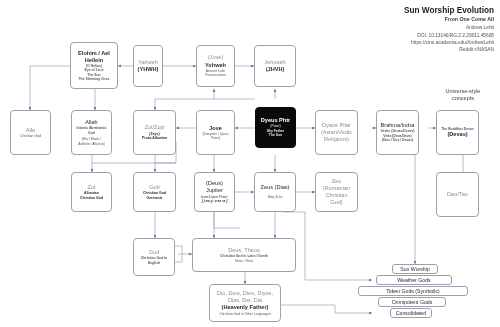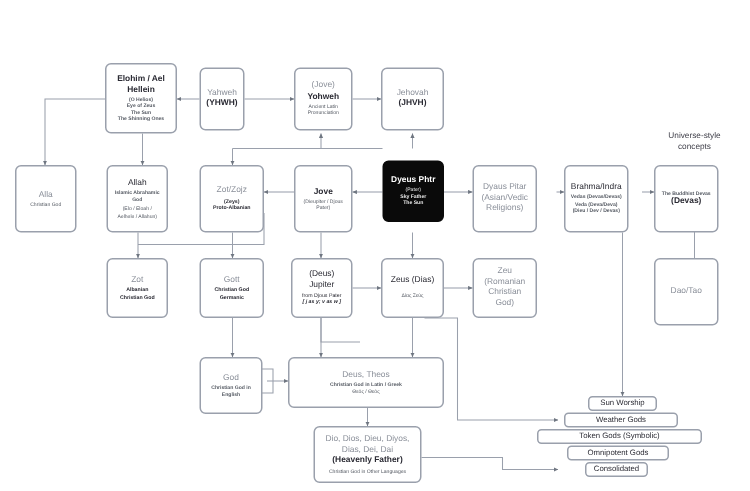--- a/index.html
+++ b/index.html
@@ -28,20 +28,28 @@
   #header .m{font-size:4.8px;color:#52525c;line-height:1.55;}
 
   .freelabel{position:absolute;text-align:center;font-size:5.5px;line-height:1.35;
              color:#3c3c46;z-index:2;}
 </style>
 </head>
 <body>
 
 <div id="canvas">
 
+  <div id="header">
+    <div class="t">Sun Worship Evolution</div>
+    <div class="s">From One Come All</div>
+    <div class="m">Andrew Lehti</div>
+    <div class="m">DOI: 10.13140/RG.2.2.29011.45608</div>
+    <div class="m">https://cmu.academia.edu/AndrewLehti</div>
+    <div class="m">Reddit r/NASAN</div>
+  </div>
 
   <svg class="wires" viewBox="0 0 500 327">
     <defs>
       <marker id="ah" markerWidth="5" markerHeight="5" refX="4.2" refY="2" orient="auto">
         <path d="M0,0 L4.4,2 L0,4 Z" fill="#6f7681"></path>
       </marker>
     </defs>
     <g fill="none" stroke="#9aa0ac" stroke-width="0.7" marker-end="url(#ah)">
 
       <path d="M133,66 L118,66"></path>

